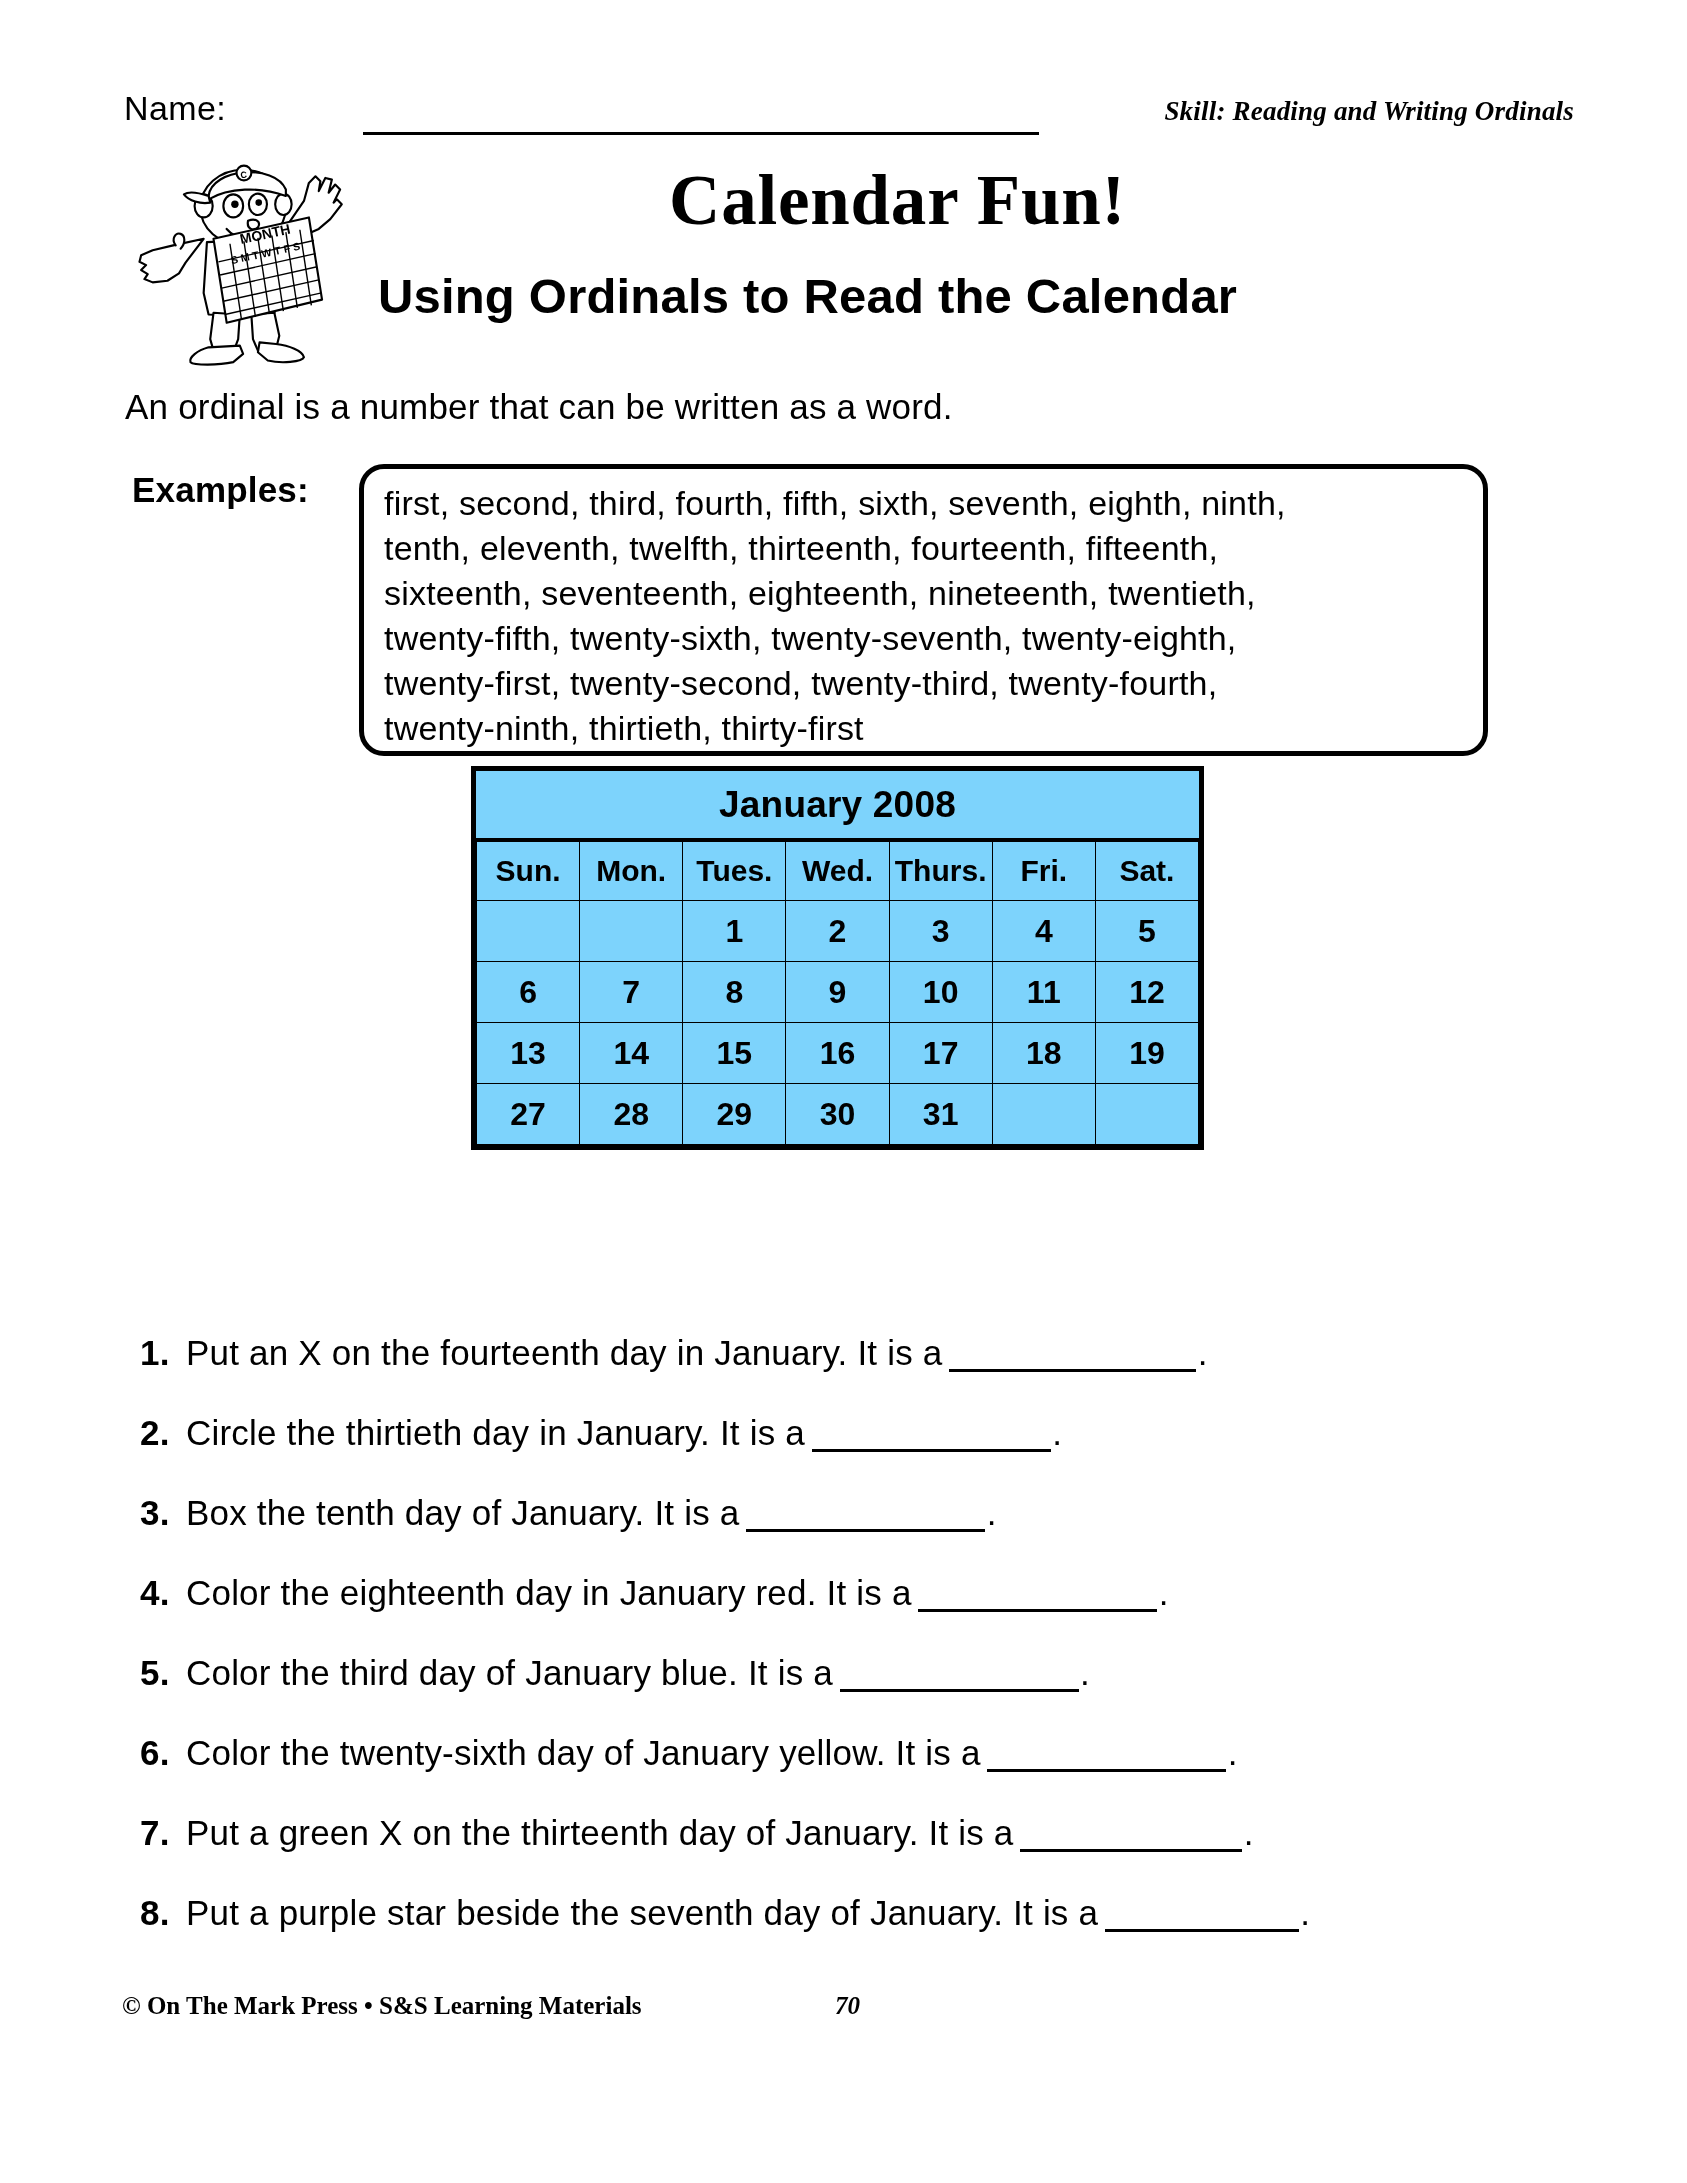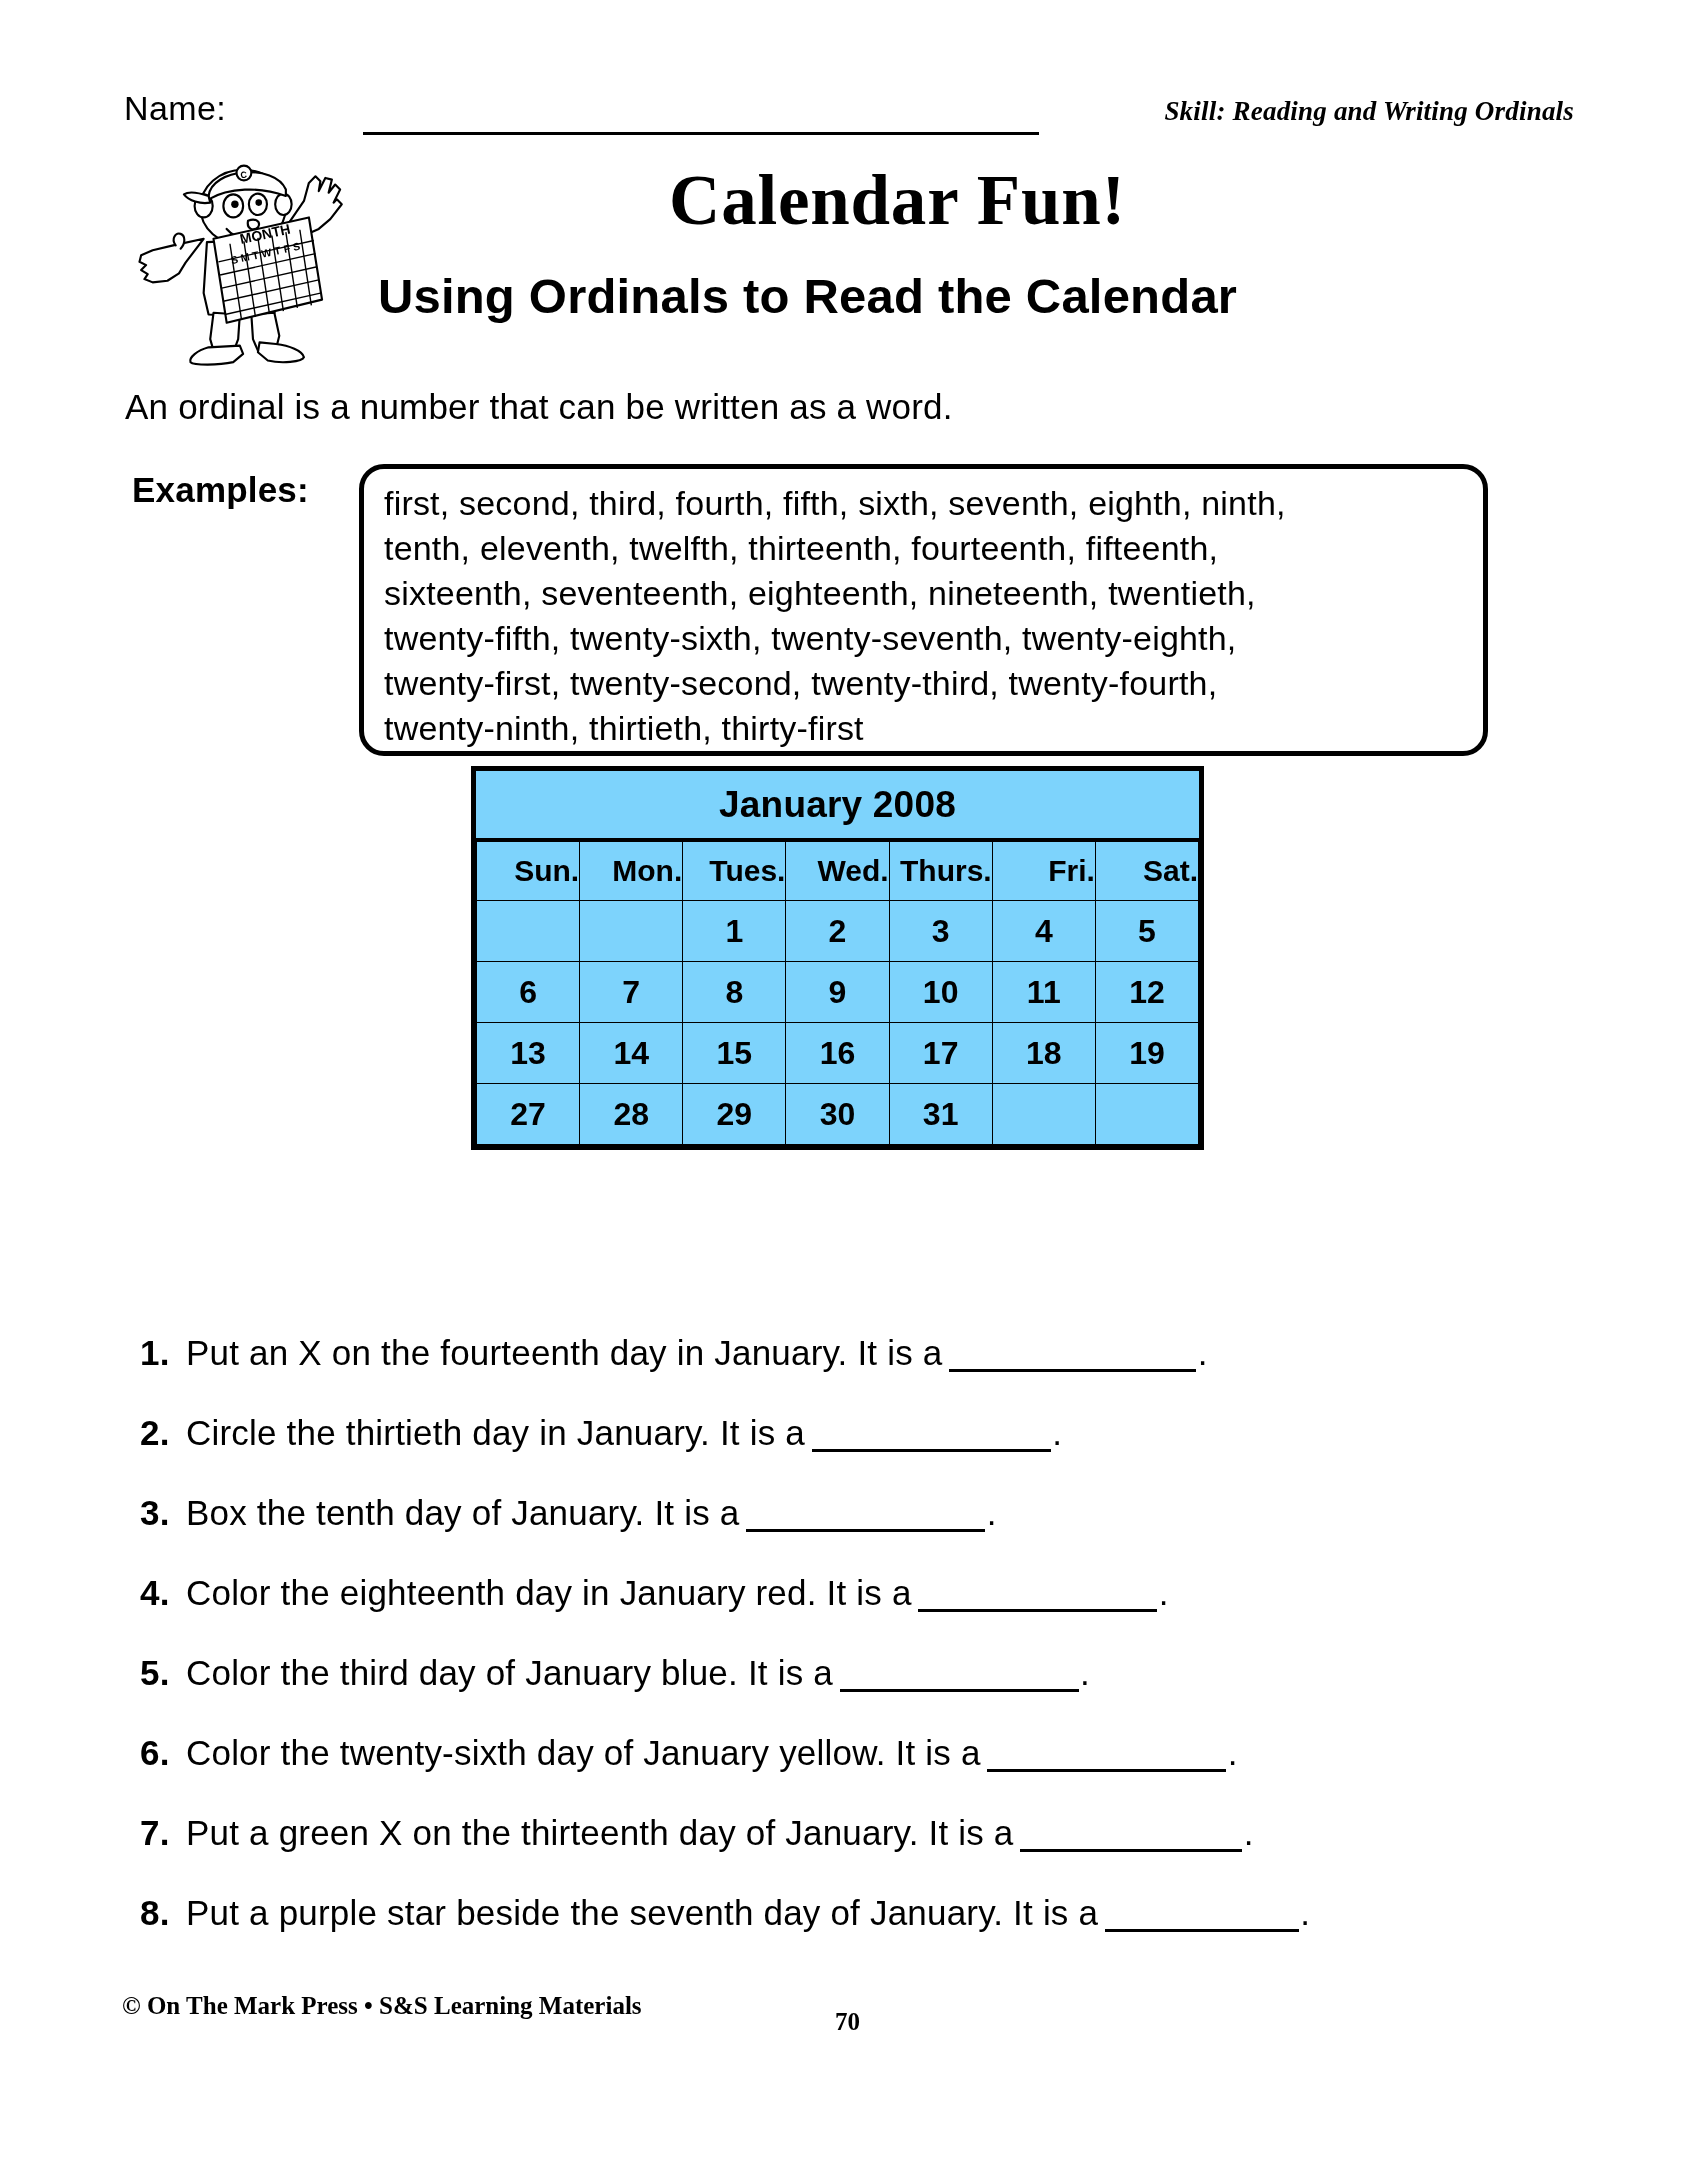--- a/index.html
+++ b/index.html
@@ -150,21 +150,21 @@
   table.cal-grid td {
     border: 1.6px solid #000;
     text-align: center;
     font-weight: bold;
     font-size: 30.5px;
     height: 60px;
     padding: 0;
     line-height: 60px;
     letter-spacing: 0;
   }
-  table.cal-grid th { font-size: 30px; height: 58px; line-height: 58px; text-align: right; }
+  table.cal-grid th { font-size: 30px; height: 58px; line-height: 58px; }
   table.cal-grid tr.dow-row th { border-top: none; }
   table.cal-grid td { font-size: 32px; }
 
   
   .questions {
     position: absolute;
     left: 140px;
     top: 1333px;
     width: 1434px;
   }
@@ -196,21 +196,21 @@
     position: absolute;
     left: 122px;
     top: 1992px;
     width: 1450px;
     height: 36px;
     font-family: "Liberation Serif", serif;
     font-weight: bold;
     font-size: 25px;
   }
   .footer-left { position: absolute; left: 0; top: 0; white-space: nowrap; }
-  .footer-page { position: absolute; left: 713px; top: 16px; }
+  .footer-page { position: absolute; left: 713px; top: 0; font-style: italic; }
   .footer-right { position: absolute; left: 803px; top: 0; white-space: nowrap; }
 </style>
 </head>
 <body>
 
 <div class="name-row">
   <span class="name-label">Name:</span>
   <span class="name-rule"></span>
   <span class="skill-line">Skill:  Reading and Writing Ordinals</span>
 </div>

